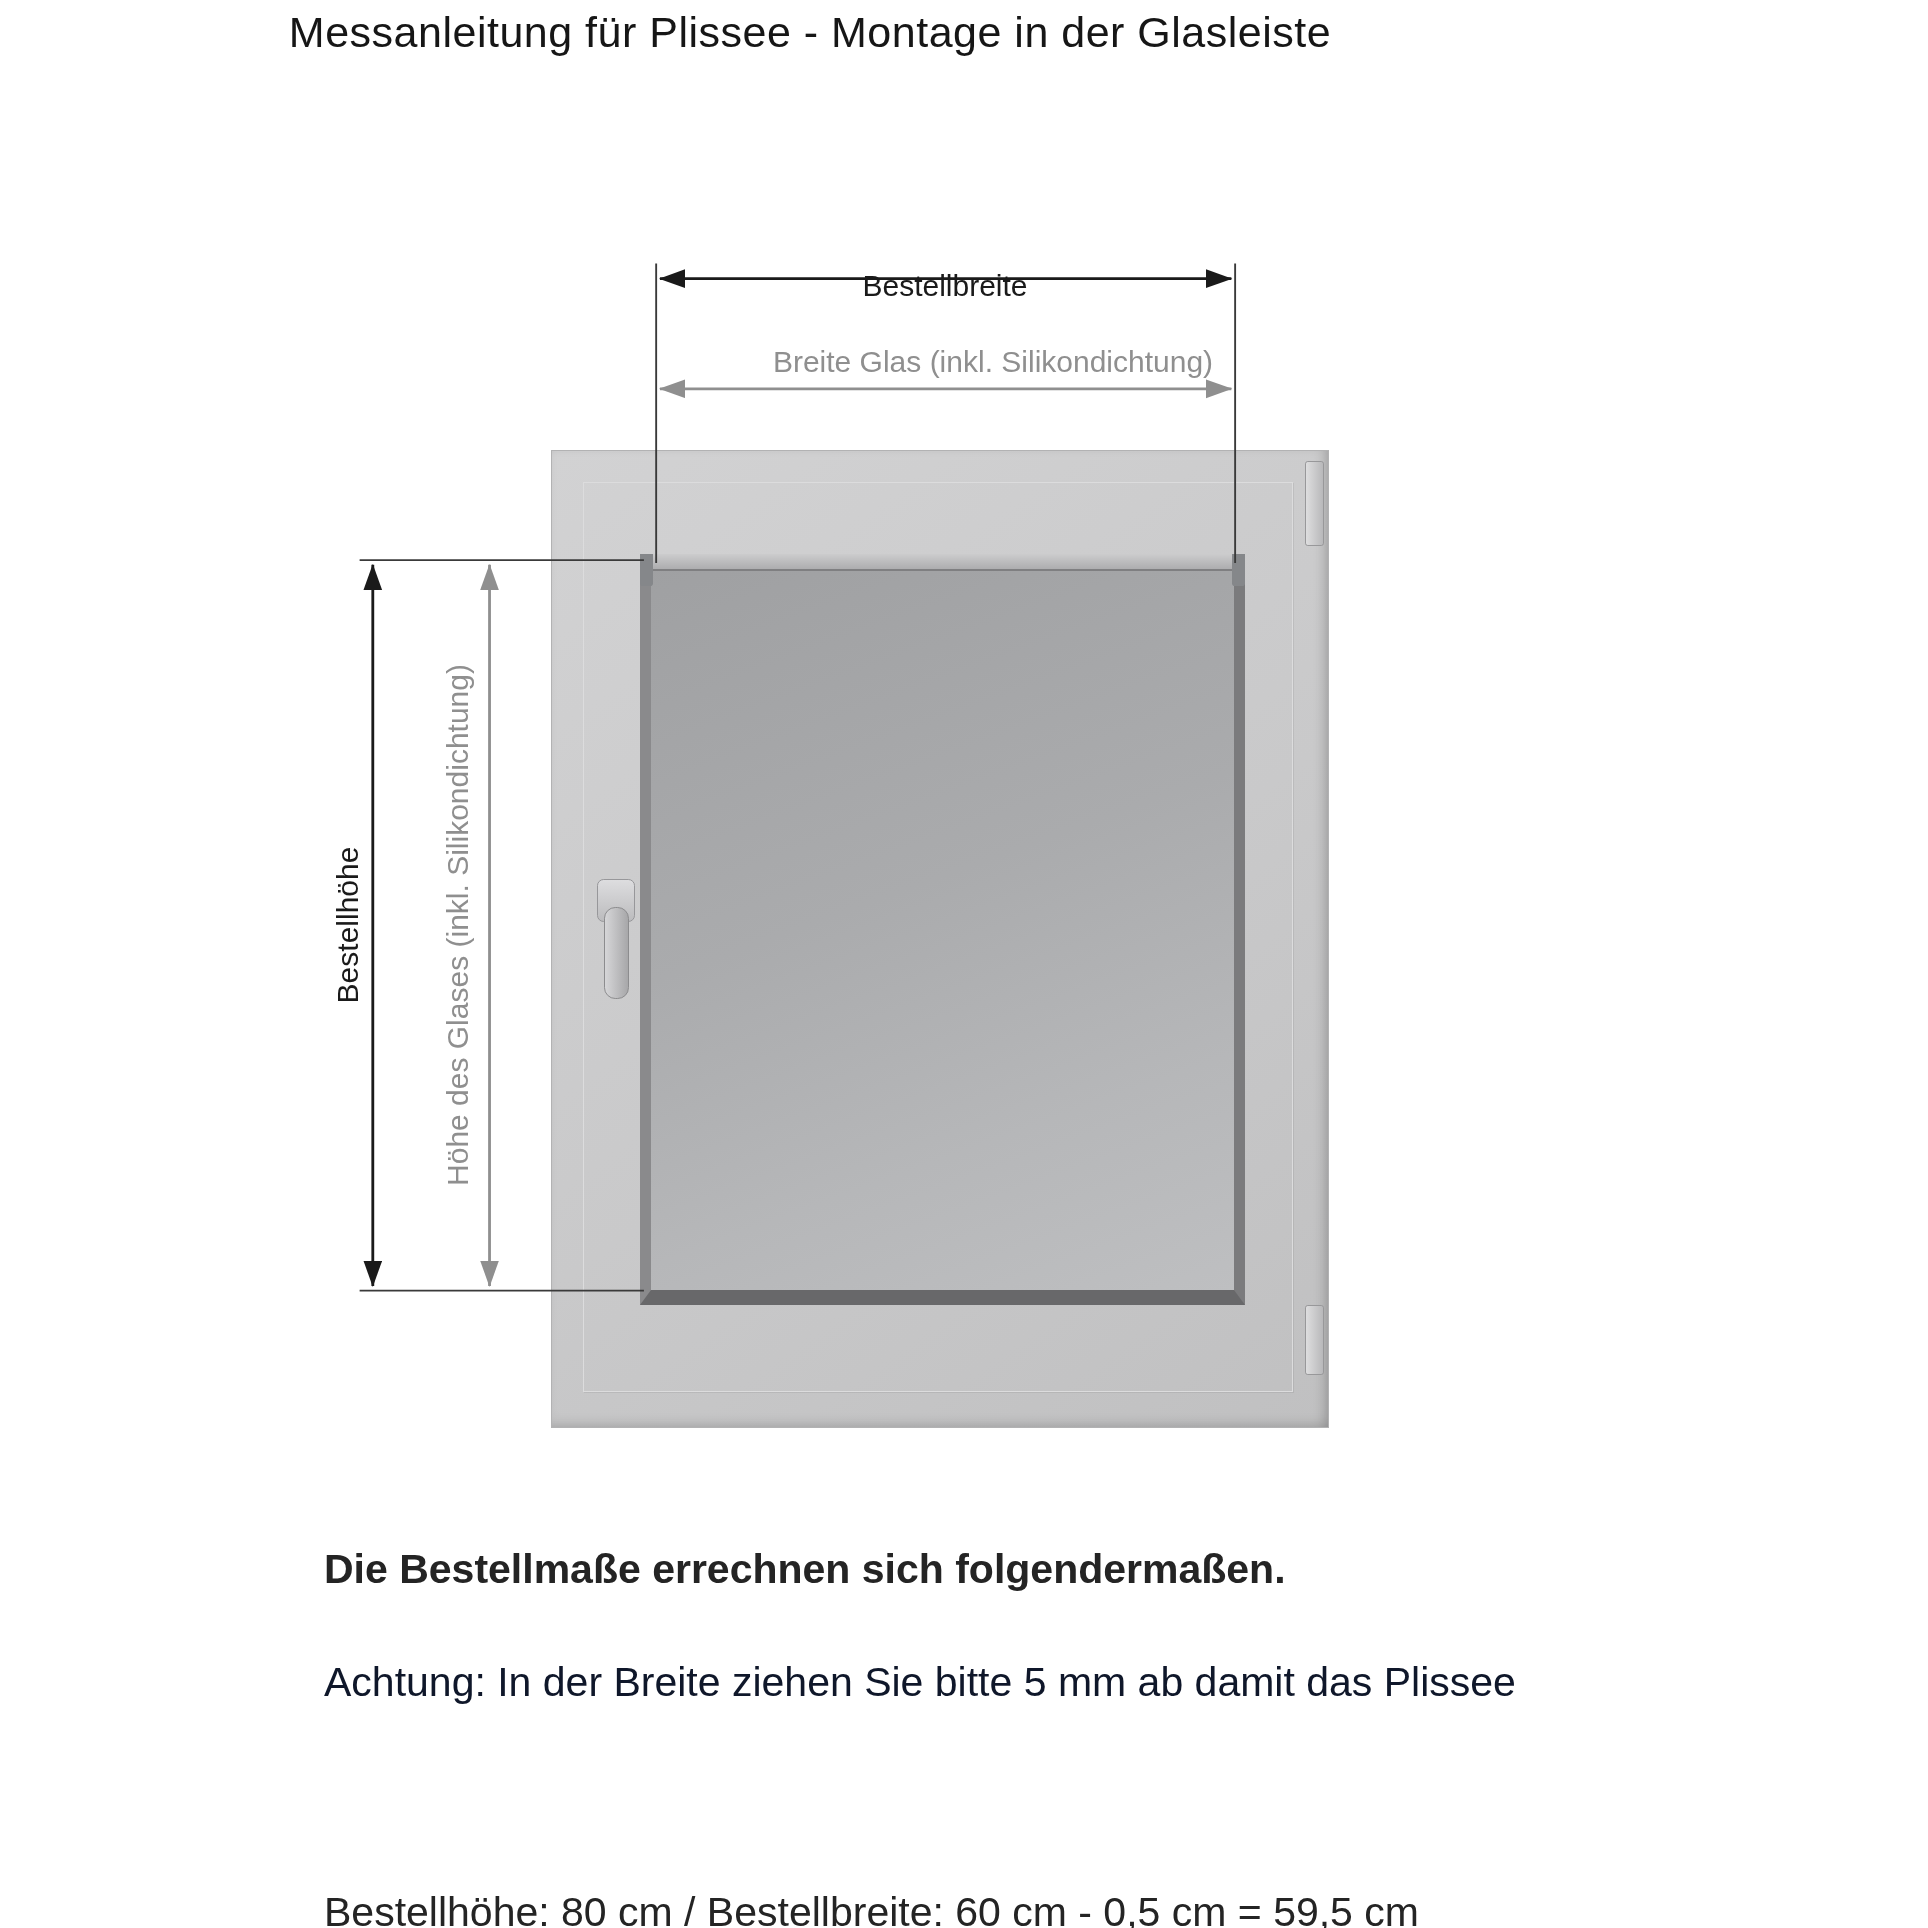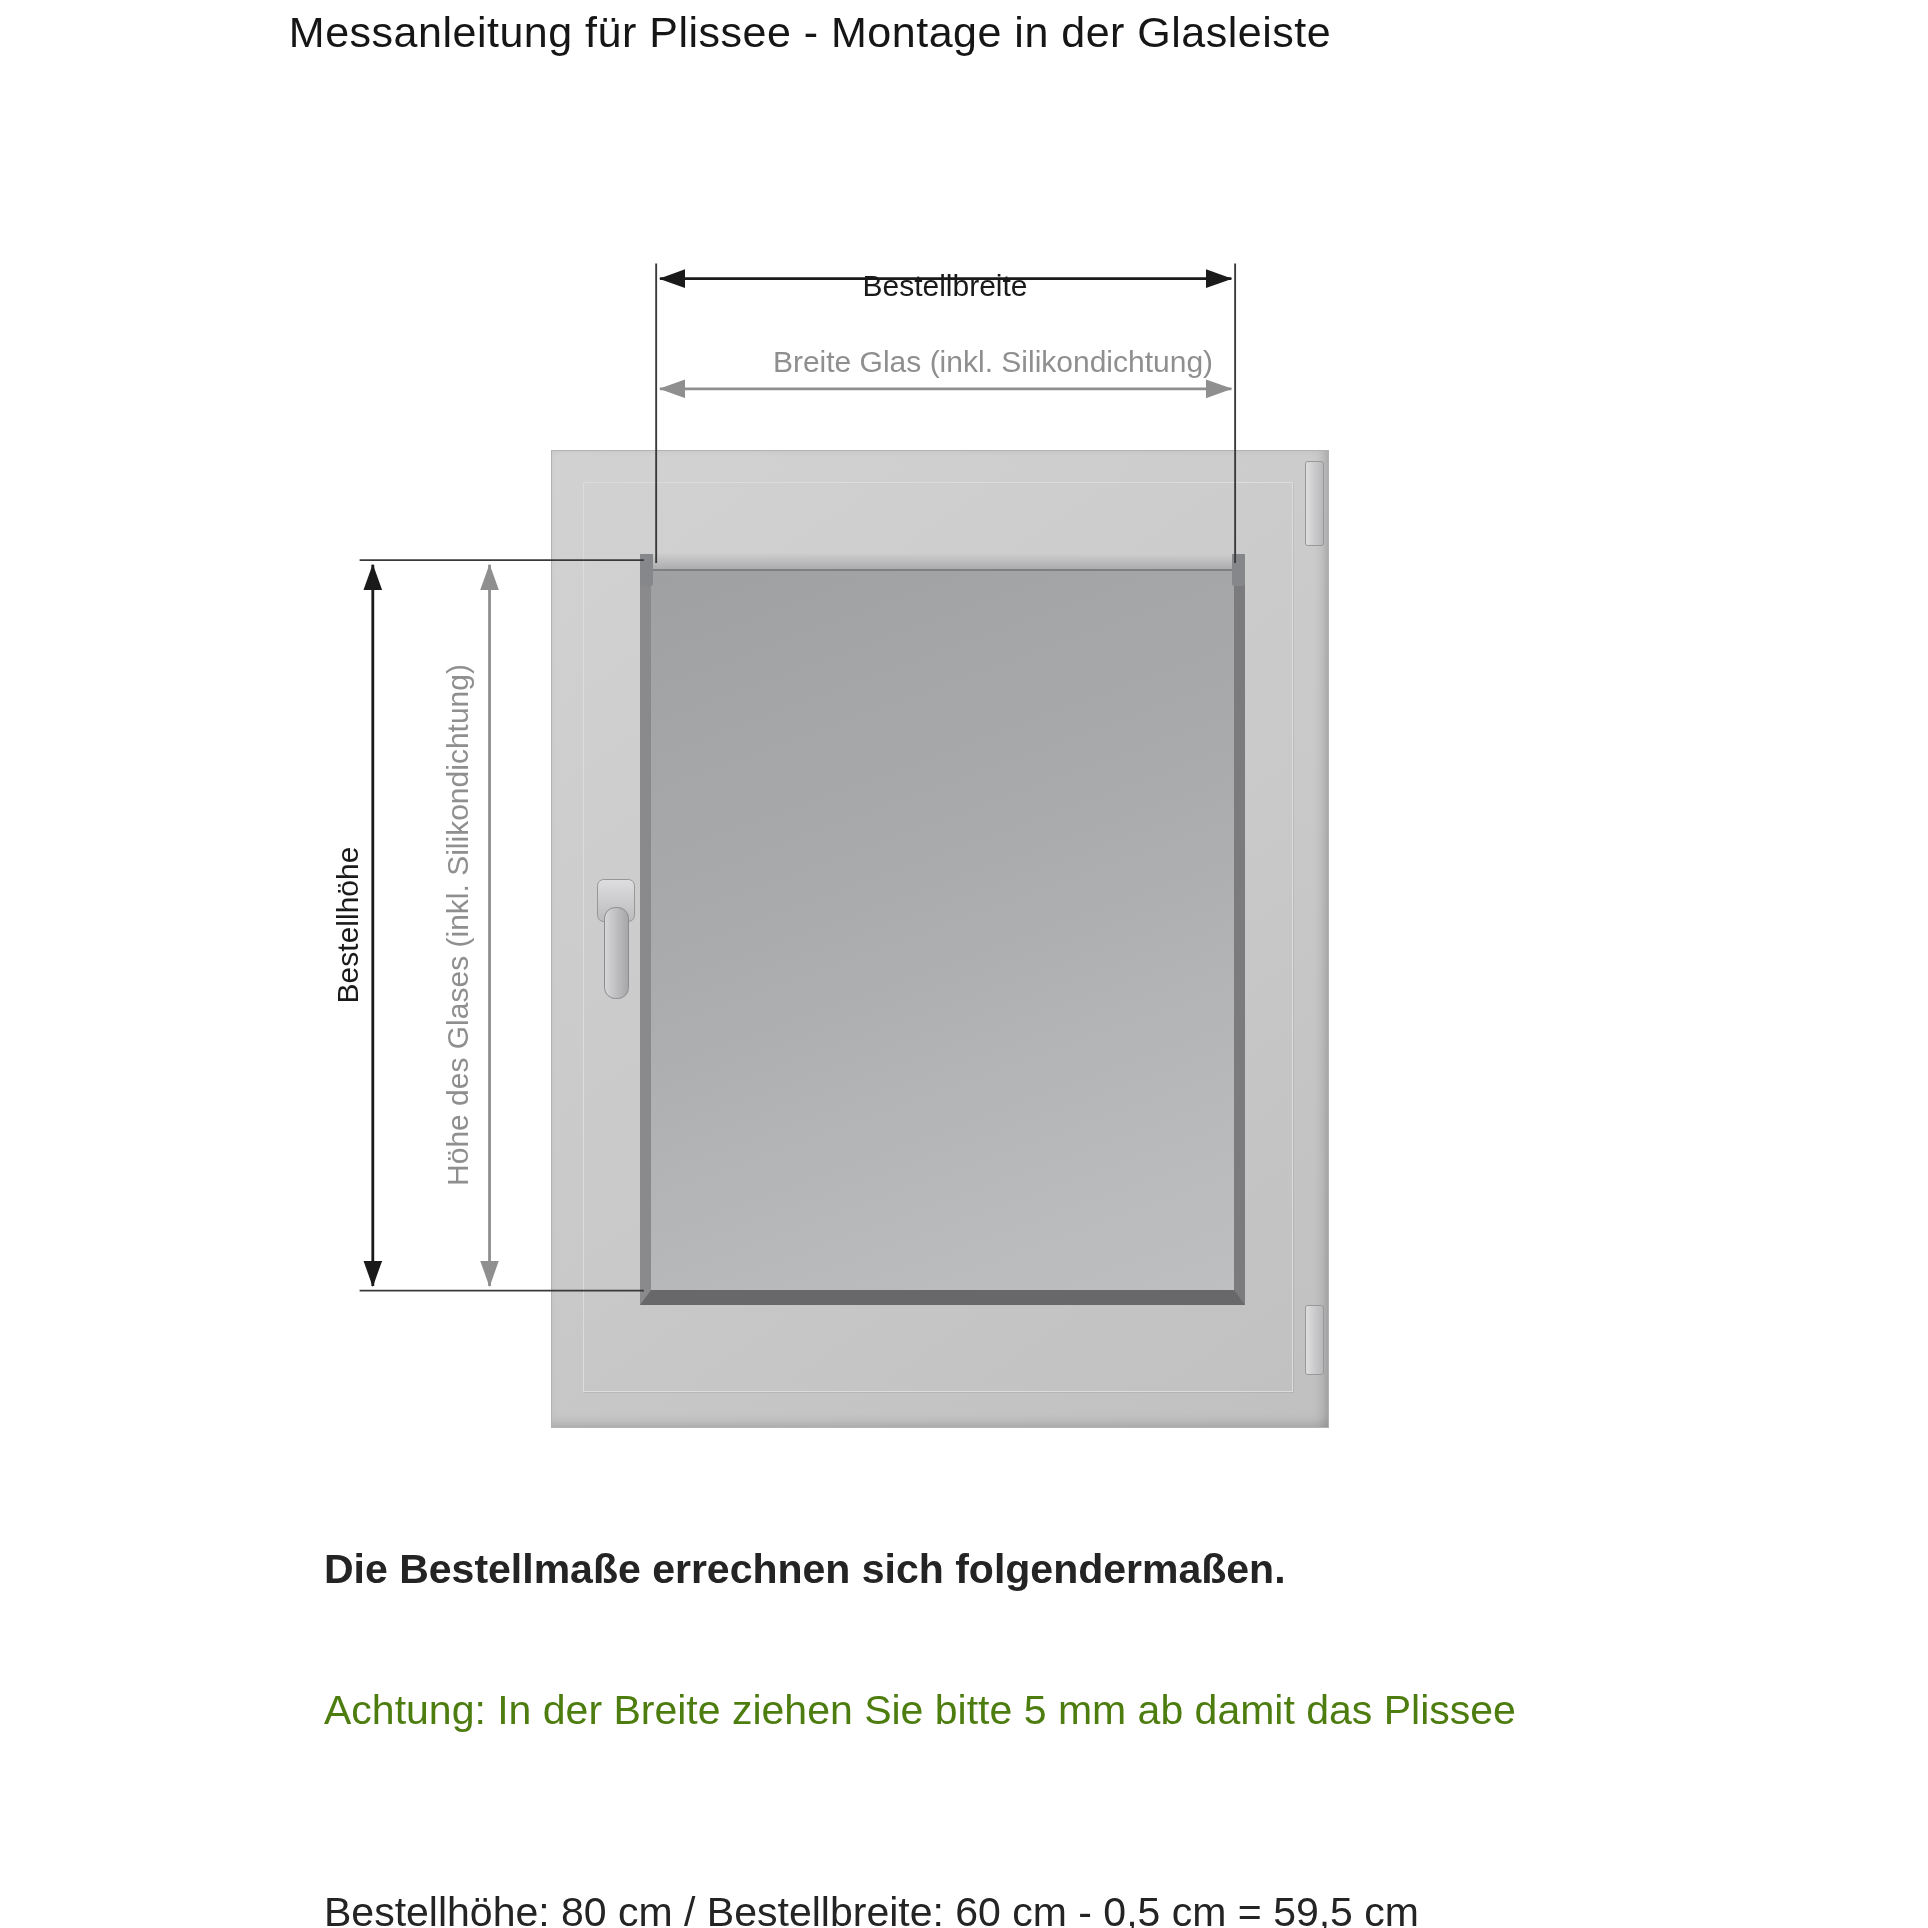--- a/index.html
+++ b/index.html
@@ -97,21 +97,21 @@
   }
 
   
   .textline{
     position:absolute;
     left:324px;
     font-size:41px;
     color:#242424;
     white-space:nowrap;
   }
-  .textline.warning{color:#4d7c0f;margin-top:28px;}
+  .textline.warning{color:#0f172a;}
   .textline.indent{left:483px;}
 </style>
 </head>
 <body>
 
 <div class="page">
 
   <div class="abs title">Messanleitung für Plissee - Montage in der Glasleiste</div>
 
   <div class="abs window-outer"></div>

